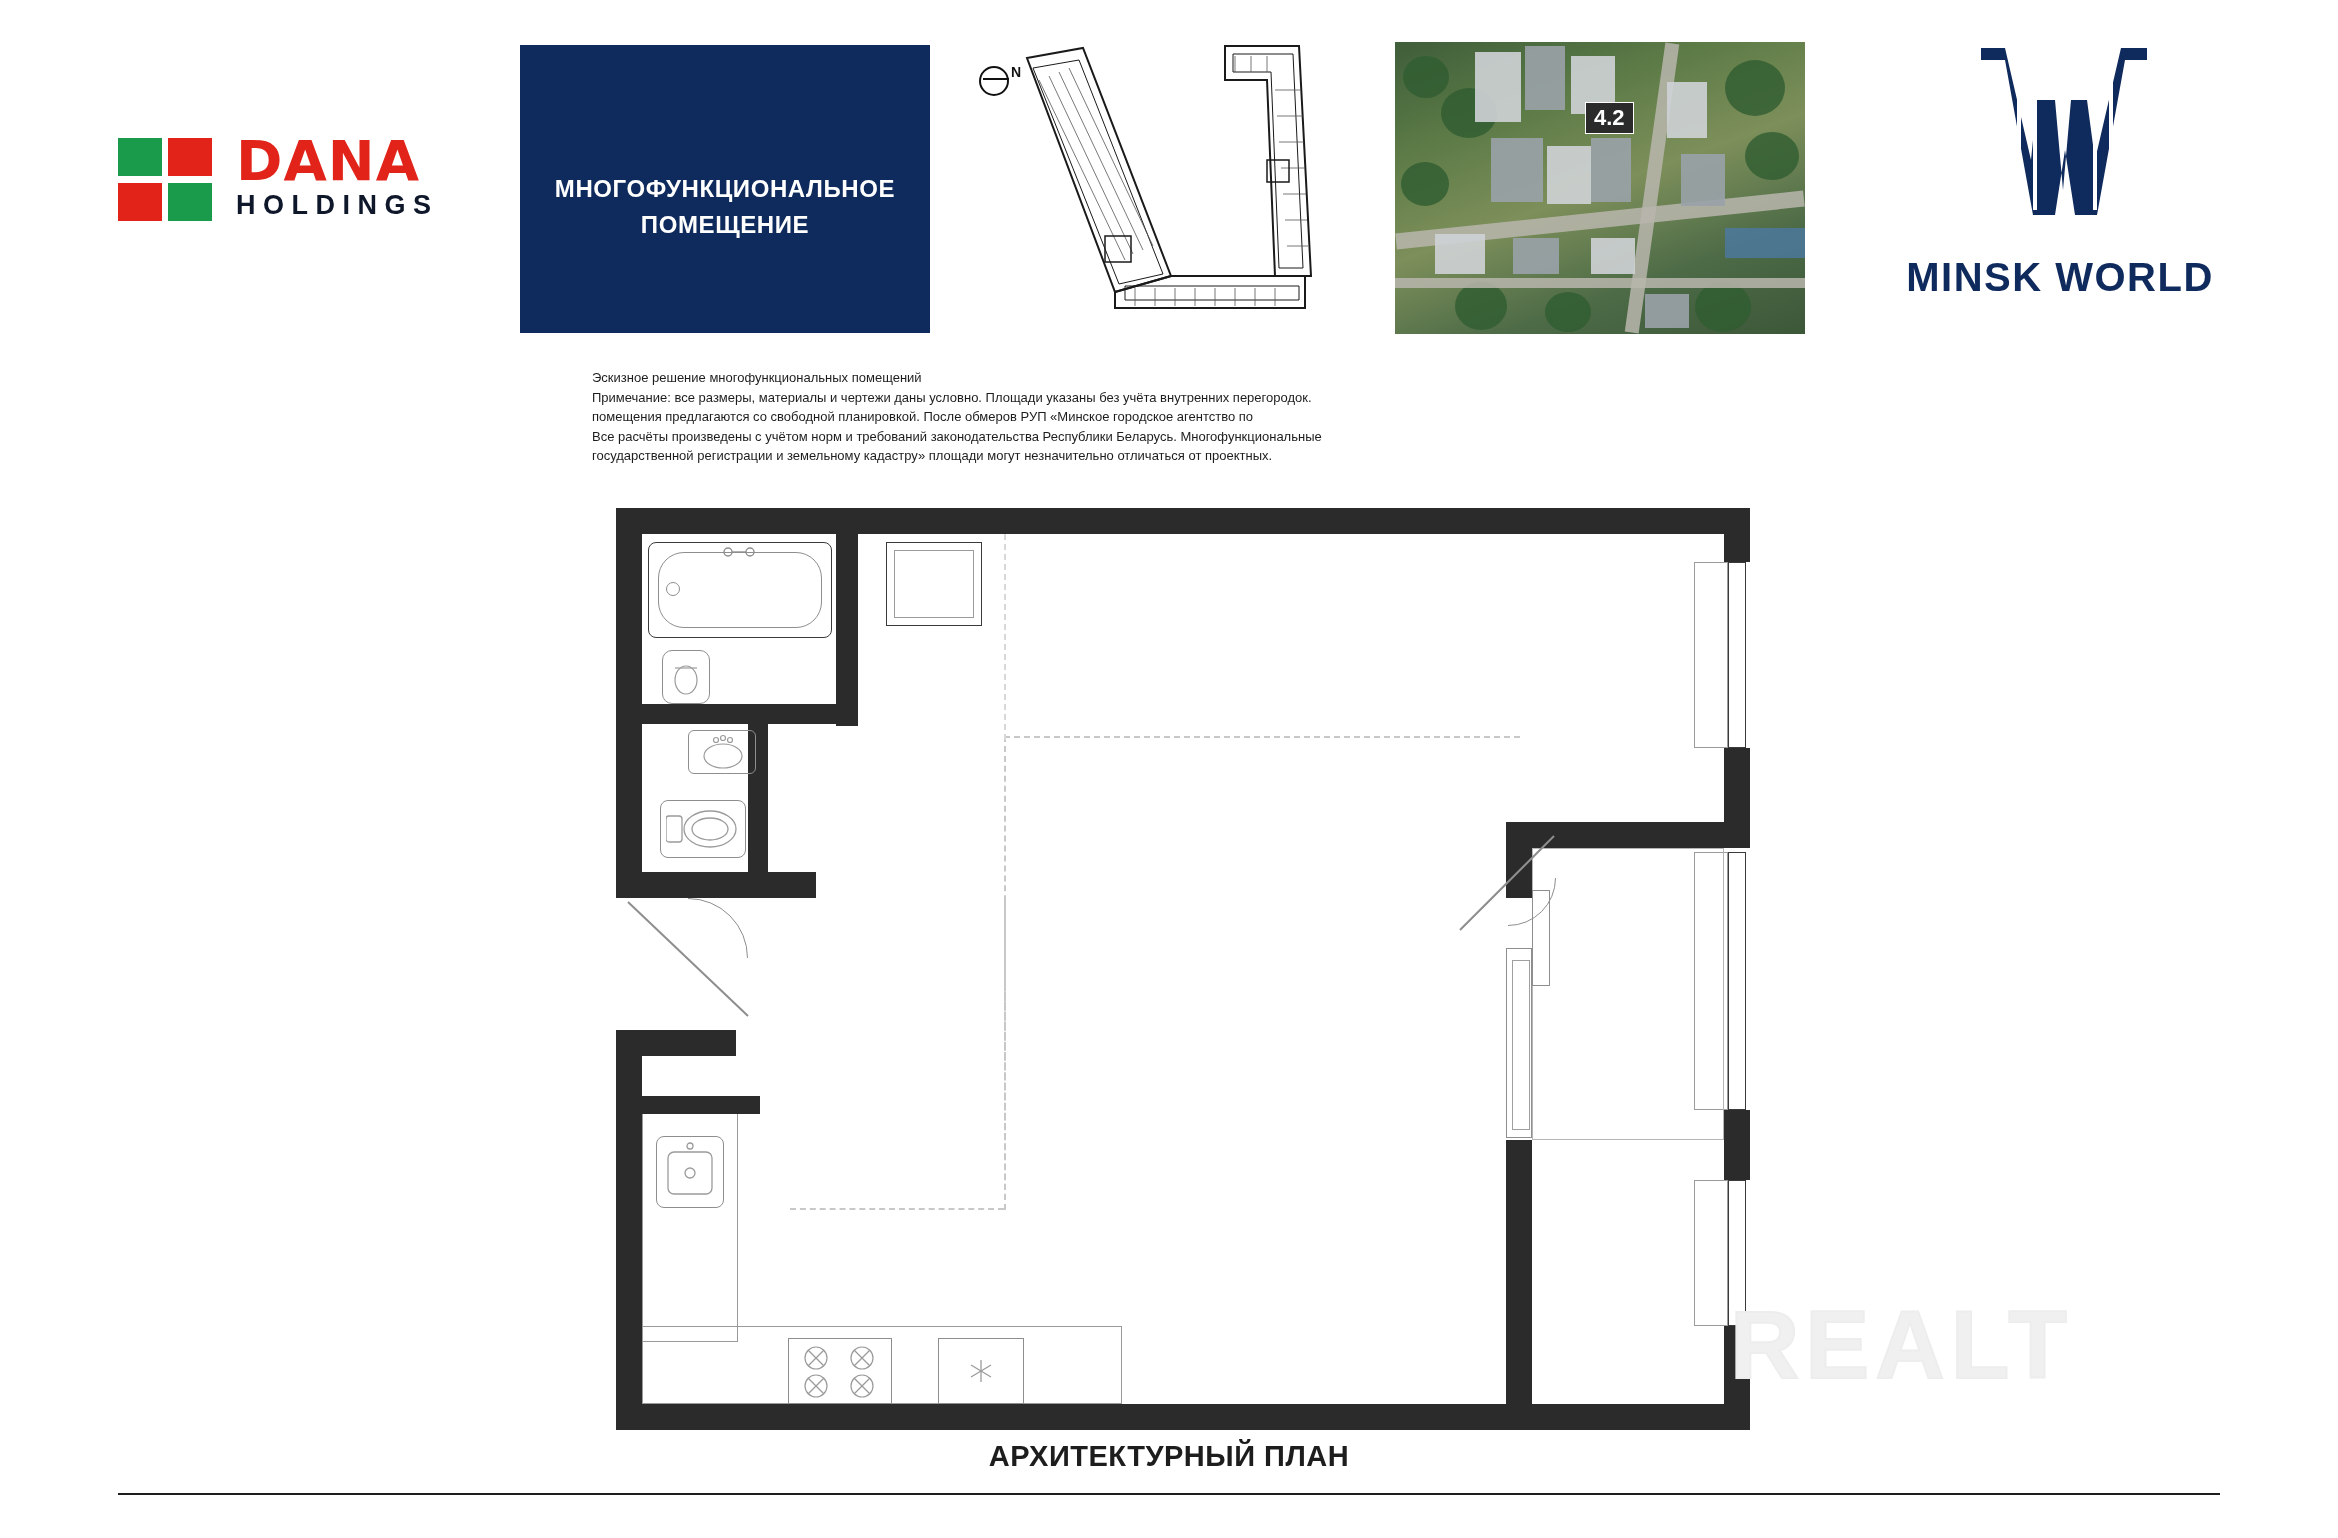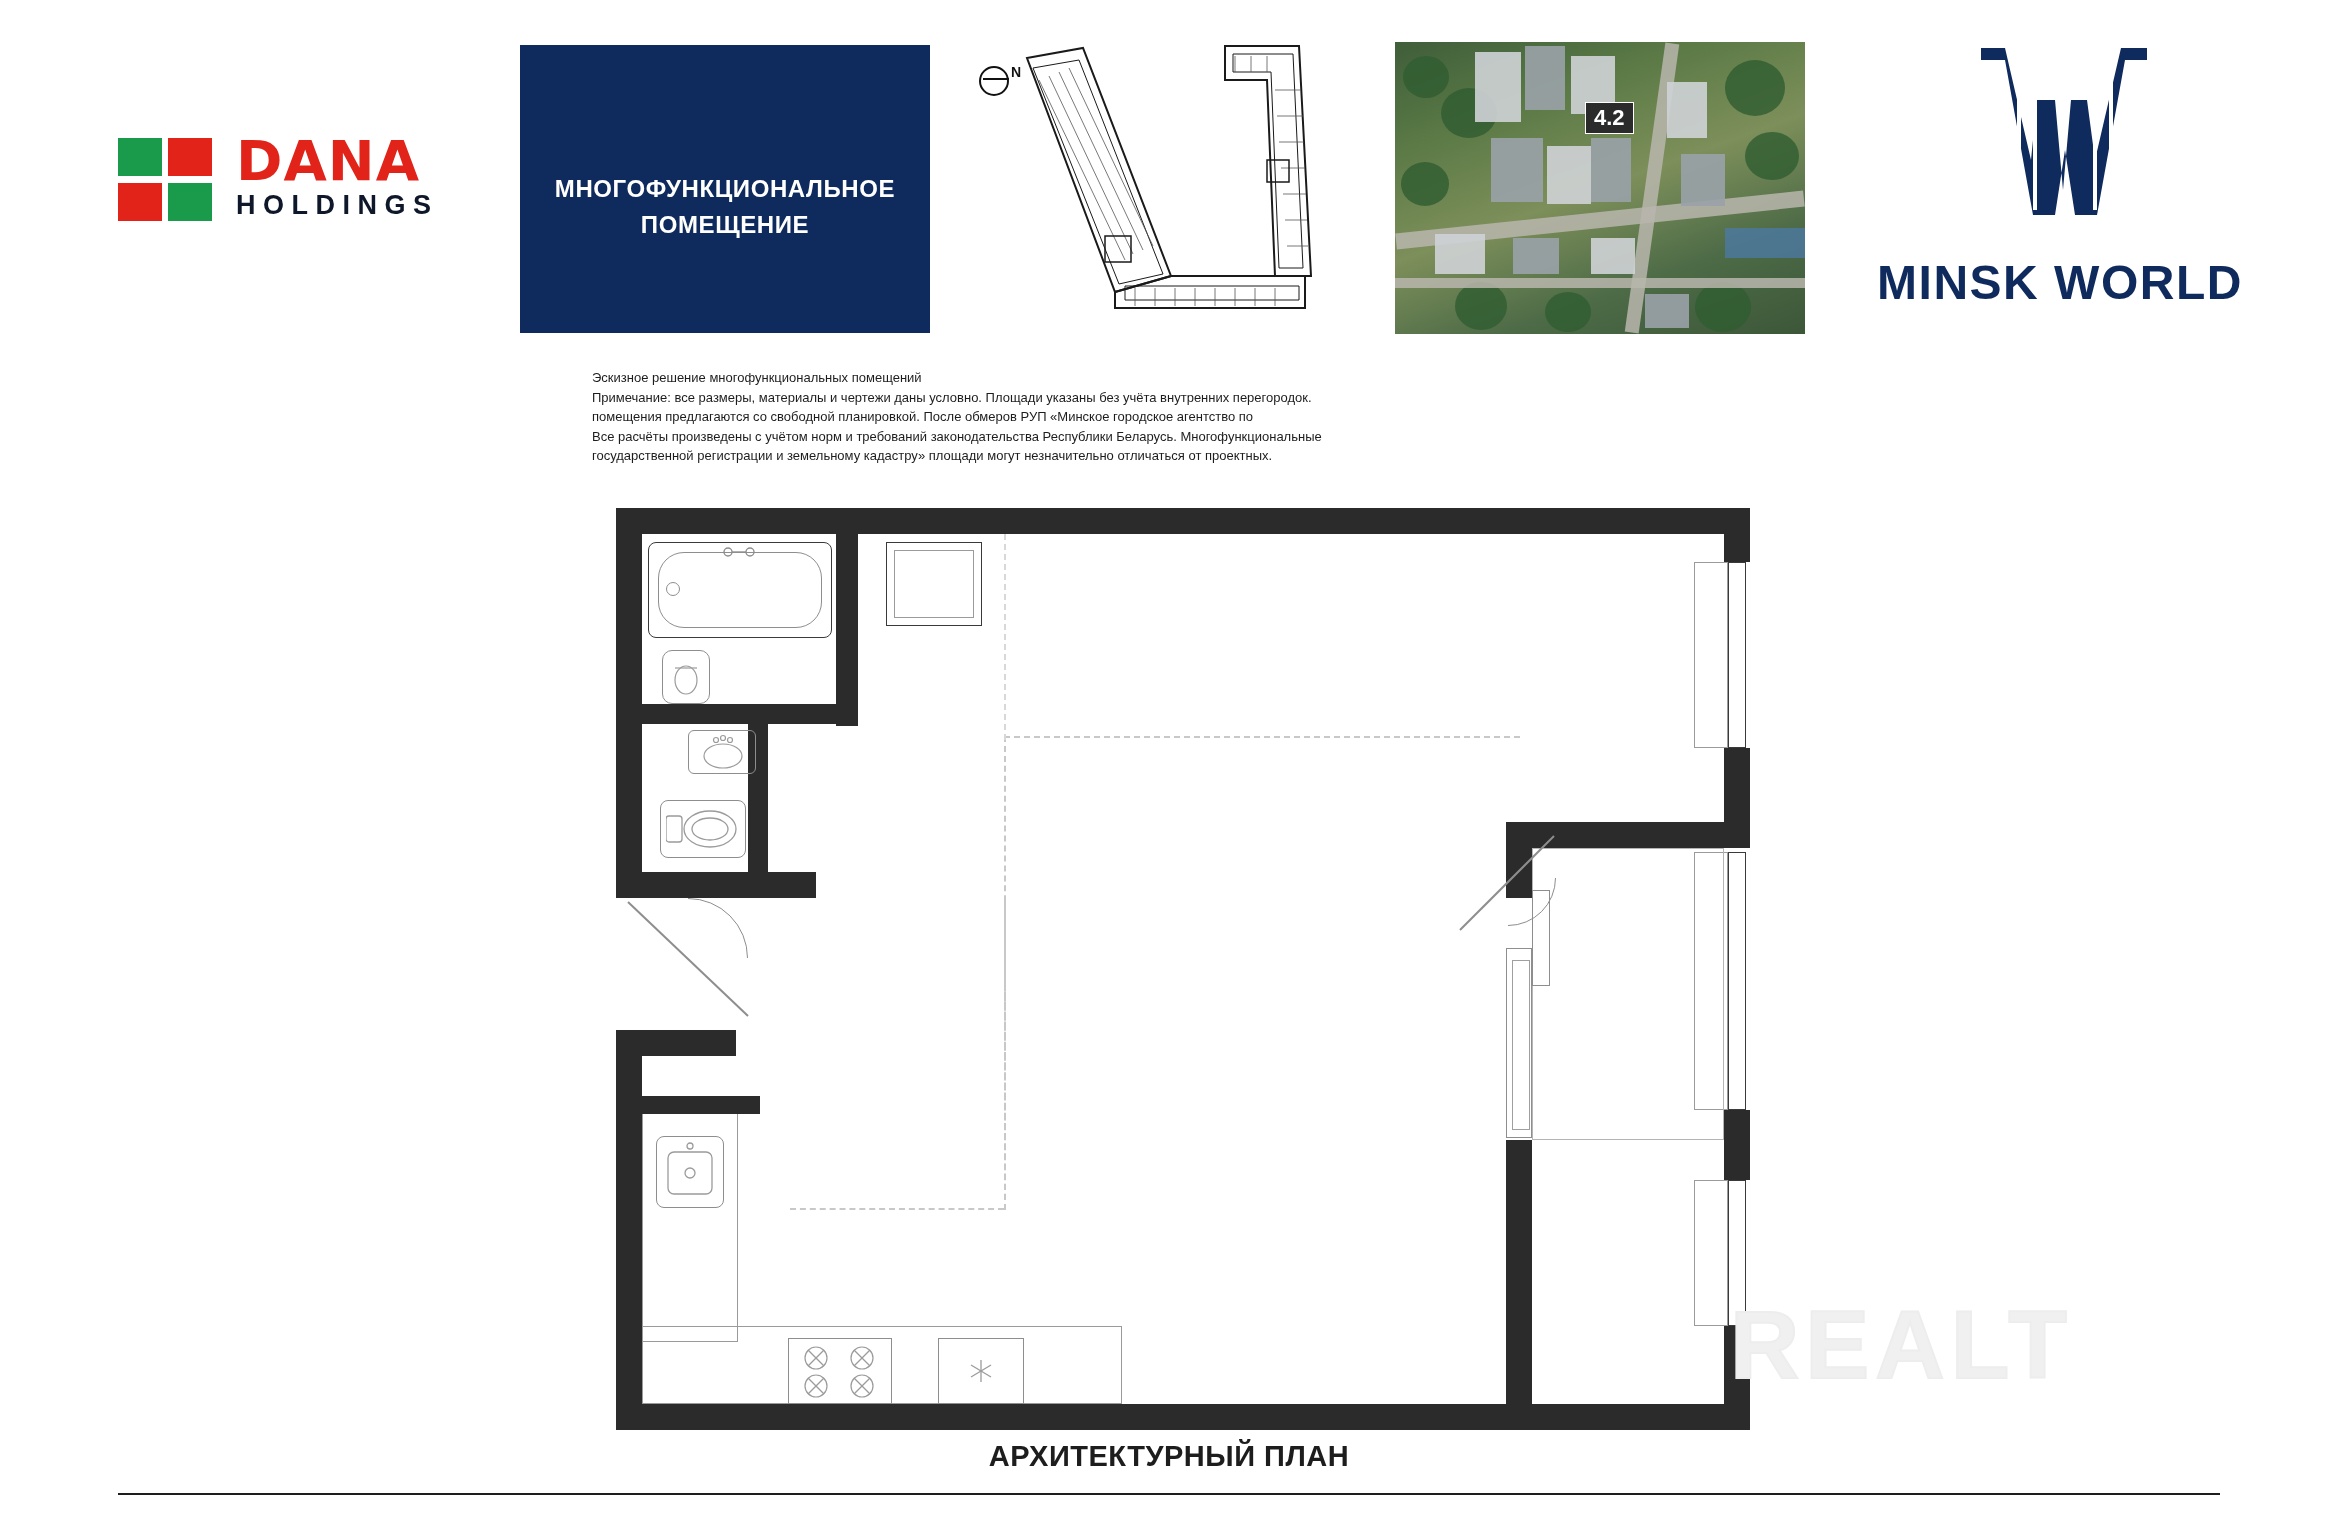--- a/index.html
+++ b/index.html
@@ -172,21 +172,21 @@
     top: 40px;
     width: 380px;
     height: 300px;
   }
   .mw svg { position: absolute; left: 105px; top: 0; }
   .mw .name {
     position: absolute;
     left: 0; top: 215px;
     width: 380px;
     text-align: center;
-    font-size: 48px;
+    font-size: 40px;
     font-weight: bold;
     color: #0f2a5c;
     letter-spacing: 1.5px;
   }
 
   
   .note {
     position: absolute;
     left: 592px;
     top: 368px;

